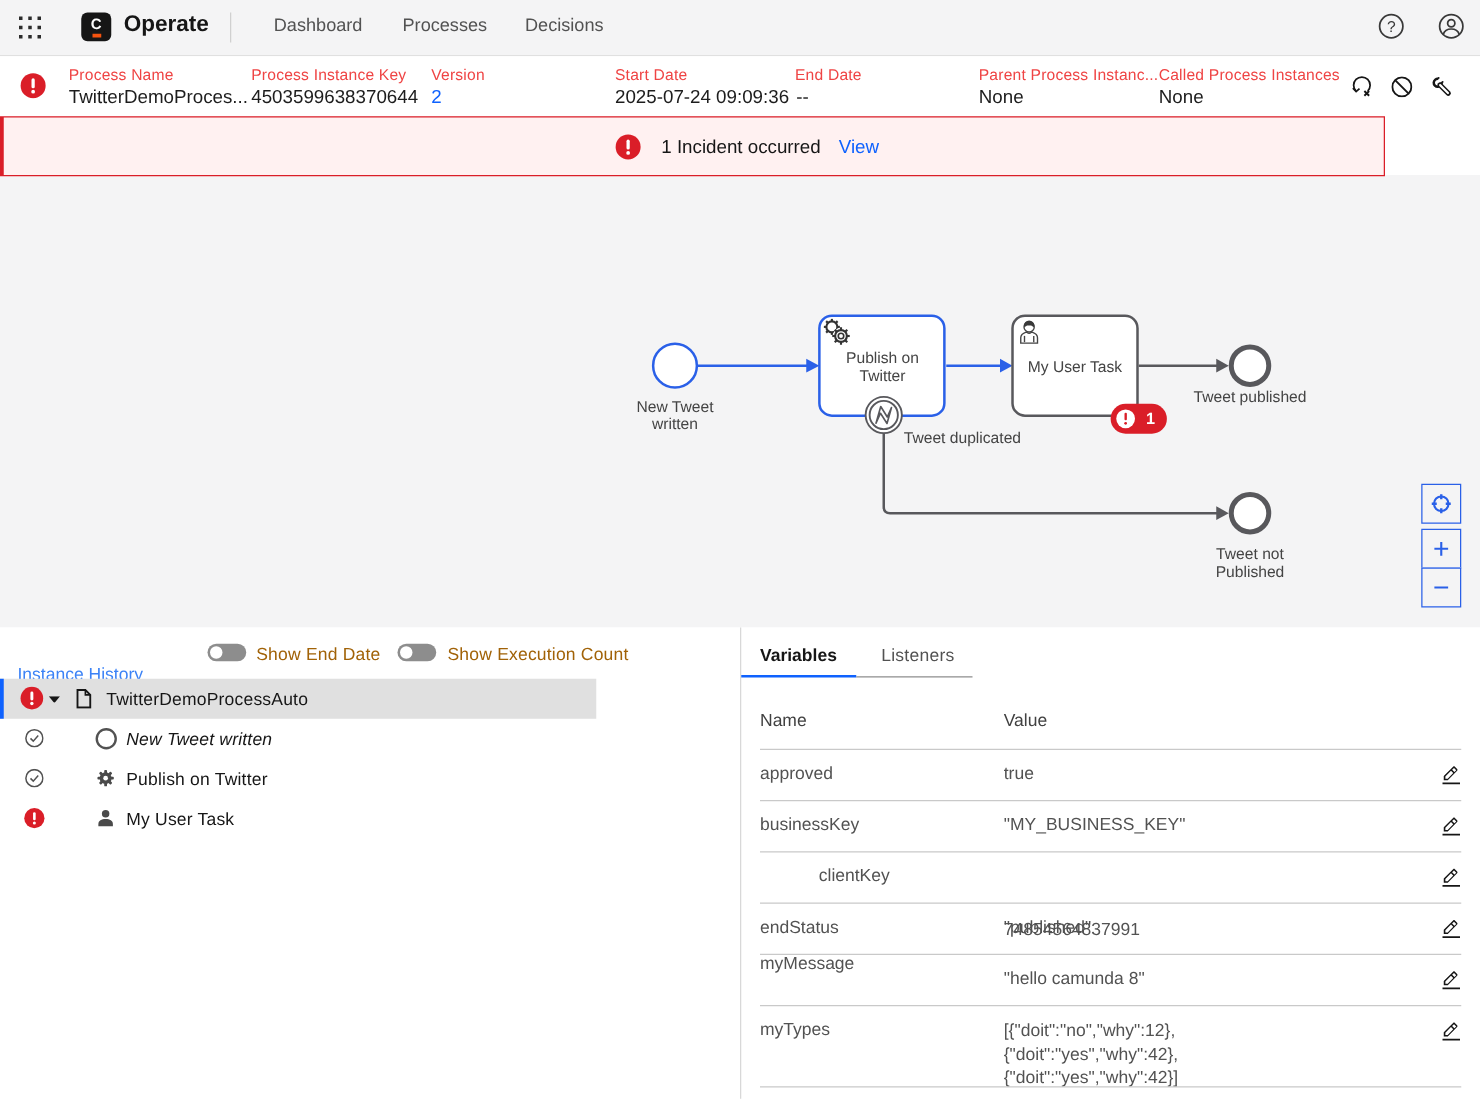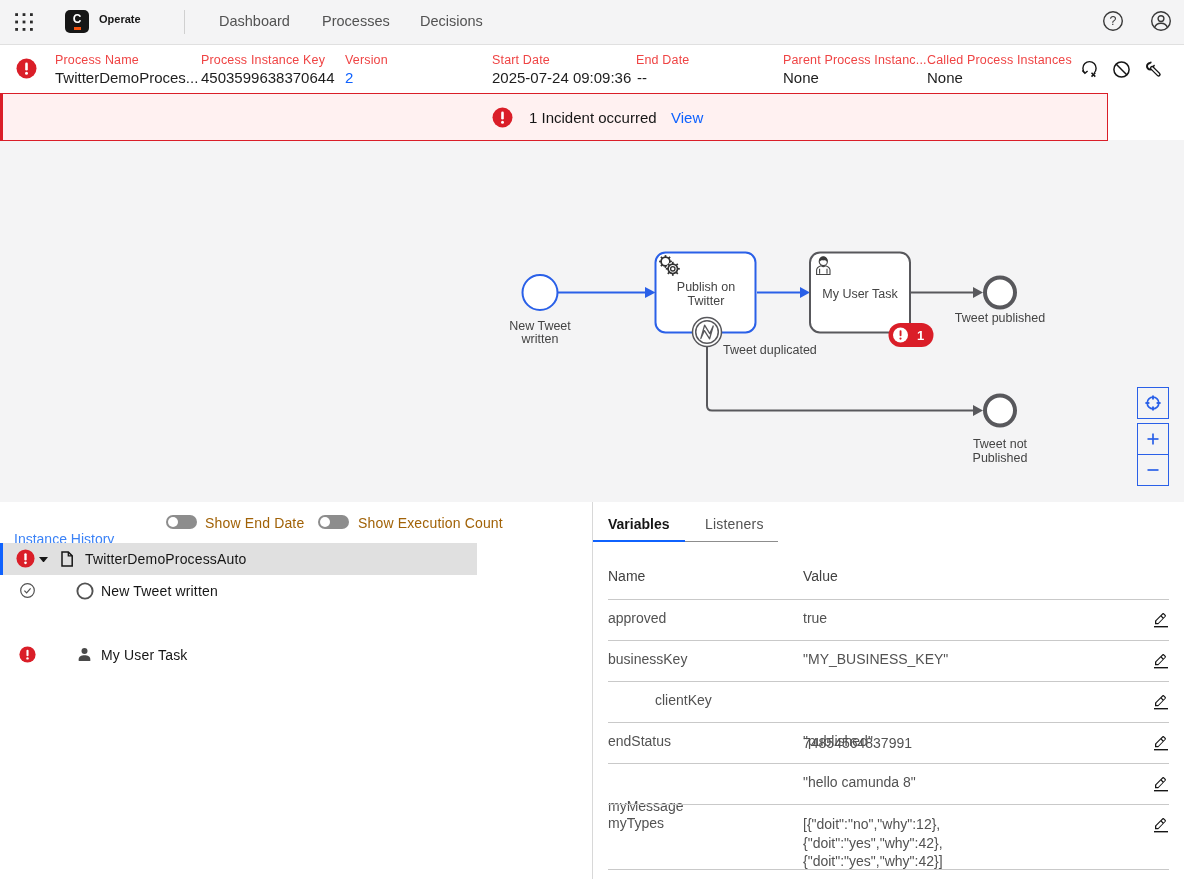--- a/index.html
+++ b/index.html
@@ -50,21 +50,21 @@
         <rect x="16" y="8.6" width="2.8" height="2.8"></rect>
       <rect x="1.2" y="16" width="2.8" height="2.8"></rect>
         <rect x="8.6" y="16" width="2.8" height="2.8"></rect>
         <rect x="16" y="16" width="2.8" height="2.8"></rect>
     </g>
   </svg>
   <div id="logo">
       <div class="c">C</div>
       <div class="o"></div>
     </div>
-  <div class="nav" style="left:99px; font-weight:bold; color:#161616; font-size:11px; line-height:39px;">Operate</div>
+  <div class="nav" style="left:99px; font-weight:bold; color:#161616; font-size:18px; line-height:39px;">Operate</div>
   <div class="abs" style="left:184px;top:10px;width:1px;height:24px;background:#d0d0d0;"></div>
   <div class="nav" style="left:219px;">Dashboard</div>
   <div class="nav" style="left:322px;">Processes</div>
   <div class="nav" style="left:420px;">Decisions</div>
   <svg class="abs" style="left:1102px;top:10px" width="22" height="22" viewBox="0 0 22 22">
     <circle cx="11" cy="11" r="9.3" fill="none" stroke="#393939" stroke-width="1.4"></circle>
     <text x="11" y="15.4" font-size="12.5" fill="#393939" text-anchor="middle" font-family="Liberation Sans">?</text>
   </svg>
   <svg class="abs" style="left:1150px;top:10px" width="22" height="22" viewBox="0 0 22 22">
     <circle cx="11" cy="11" r="9.3" fill="none" stroke="#393939" stroke-width="1.4"></circle>
@@ -260,23 +260,44 @@
   </div>
 
   <div class="trow" style="top:73px;">
     <svg class="abs" style="left:20px;top:8px" width="15" height="15" viewBox="0 0 15 15">
       <circle cx="7.5" cy="7.5" r="6.8" fill="none" stroke="#525252" stroke-width="1.2"></circle>
       <path d="M4.4,7.7 L6.6,9.9 L10.6,5.4" fill="none" stroke="#525252" stroke-width="1.2"></path>
     </svg>
     <svg class="abs" style="left:76px;top:7px" width="18" height="18" viewBox="0 0 18 18">
       <circle cx="9" cy="9" r="7.6" fill="none" stroke="#525252" stroke-width="1.9"></circle>
     </svg>
-    <div class="txt" style="left:101px;">New Tweet written</div>
-  </div>
-
+    <div class="txt" style="left:101px;font-style:italic;">New Tweet written</div>
+  </div>
+
+  <div class="trow" style="top:105px;">
+    <svg class="abs" style="left:20px;top:8px" width="15" height="15" viewBox="0 0 15 15">
+      <circle cx="7.5" cy="7.5" r="6.8" fill="none" stroke="#525252" stroke-width="1.2"></circle>
+      <path d="M4.4,7.7 L6.6,9.9 L10.6,5.4" fill="none" stroke="#525252" stroke-width="1.2"></path>
+    </svg>
+    <svg class="abs" style="left:77px;top:8px" width="15" height="15" viewBox="0 0 16 16">
+      <g fill="#4a4a4a">
+        <circle cx="8" cy="8" r="5.1"></circle>
+        <rect x="6.8" y="1" width="2.4" height="3" rx="0.8"></rect>
+        <rect x="6.8" y="12" width="2.4" height="3" rx="0.8"></rect>
+        <rect x="1" y="6.8" width="3" height="2.4" rx="0.8"></rect>
+        <rect x="12" y="6.8" width="3" height="2.4" rx="0.8"></rect>
+        <rect x="6.8" y="1" width="2.4" height="3" rx="0.8" transform="rotate(45 8 8)"></rect>
+        <rect x="6.8" y="12" width="2.4" height="3" rx="0.8" transform="rotate(45 8 8)"></rect>
+        <rect x="1" y="6.8" width="3" height="2.4" rx="0.8" transform="rotate(45 8 8)"></rect>
+        <rect x="12" y="6.8" width="3" height="2.4" rx="0.8" transform="rotate(45 8 8)"></rect>
+      </g>
+      <circle cx="8" cy="8" r="2" fill="#fff"></circle>
+    </svg>
+    <div class="txt" style="left:101px;">Publish on Twitter</div>
+  </div>
 
   <div class="trow" style="top:137px;">
     <svg class="abs" style="left:19px;top:7px" width="17" height="17" viewBox="0 0 21 21">
       <circle cx="10.5" cy="10.5" r="10" fill="#da1e28"></circle>
       <rect x="9.2" y="4.6" width="2.6" height="8" rx="1.3" fill="#fff"></rect>
       <circle cx="10.5" cy="15.3" r="1.5" fill="#fff"></circle>
     </svg>
     <svg class="abs" style="left:77px;top:8px" width="15" height="15" viewBox="0 0 16 16">
       <g fill="#4a4a4a">
         <circle cx="8" cy="4.2" r="3.2"></circle>
@@ -300,21 +321,21 @@
 <div class="vline" style="top:640px;"></div>
 <div class="vname" style="top:651px;">businessKey</div>
 <div class="vval" style="top:651px;">"MY_BUSINESS_KEY"</div>
 <div class="vline" style="top:681px;"></div>
 <div class="vname" style="top:692px;margin-left:47px;">clientKey</div>
 <div class="vval" style="top:692px;margin-top:43px;">74854564837991</div>
 <div class="vline" style="top:722px;"></div>
 <div class="vname" style="top:733px;">endStatus</div>
 <div class="vval" style="top:733px;">"published"</div>
 <div class="vline" style="top:763px;"></div>
-<div class="vname" style="top:798px;text-align:center;">myMessage</div>
+<div class="vname" style="top:762px;text-align:center;">myMessage</div>
 <div class="vval" style="top:774px;">"hello camunda 8"</div>
 <div class="vline" style="top:804px;"></div>
 <div class="vname" style="top:815px;">myTypes</div>
 <div class="vval" style="top:815px;line-height:18.5px;">[{"doit":"no","why":12},<br>{"doit":"yes","why":42},<br>{"doit":"yes","why":42}]</div>
 <div class="vline" style="top:869px;"></div>
 <svg class="pencil" style="top:612px" viewBox="0 0 16 16">
     <g fill="#161616">
       <path d="M1,14 h14 v1.4 H1z"></path>
       <path d="M12.7,4.5c.4-.4.4-1,0-1.4L10.9,1.3c-.4-.4-1-.4-1.4,0L2,8.8V12.2h3.2L12.7,4.5zM10.2,2.3L12,4.1 10.5,5.6 8.7,3.8 10.2,2.3zM3.3,10.9V9.1l4.5-4.5 1.8,1.8-4.5,4.5H3.3z"></path>
     </g>

